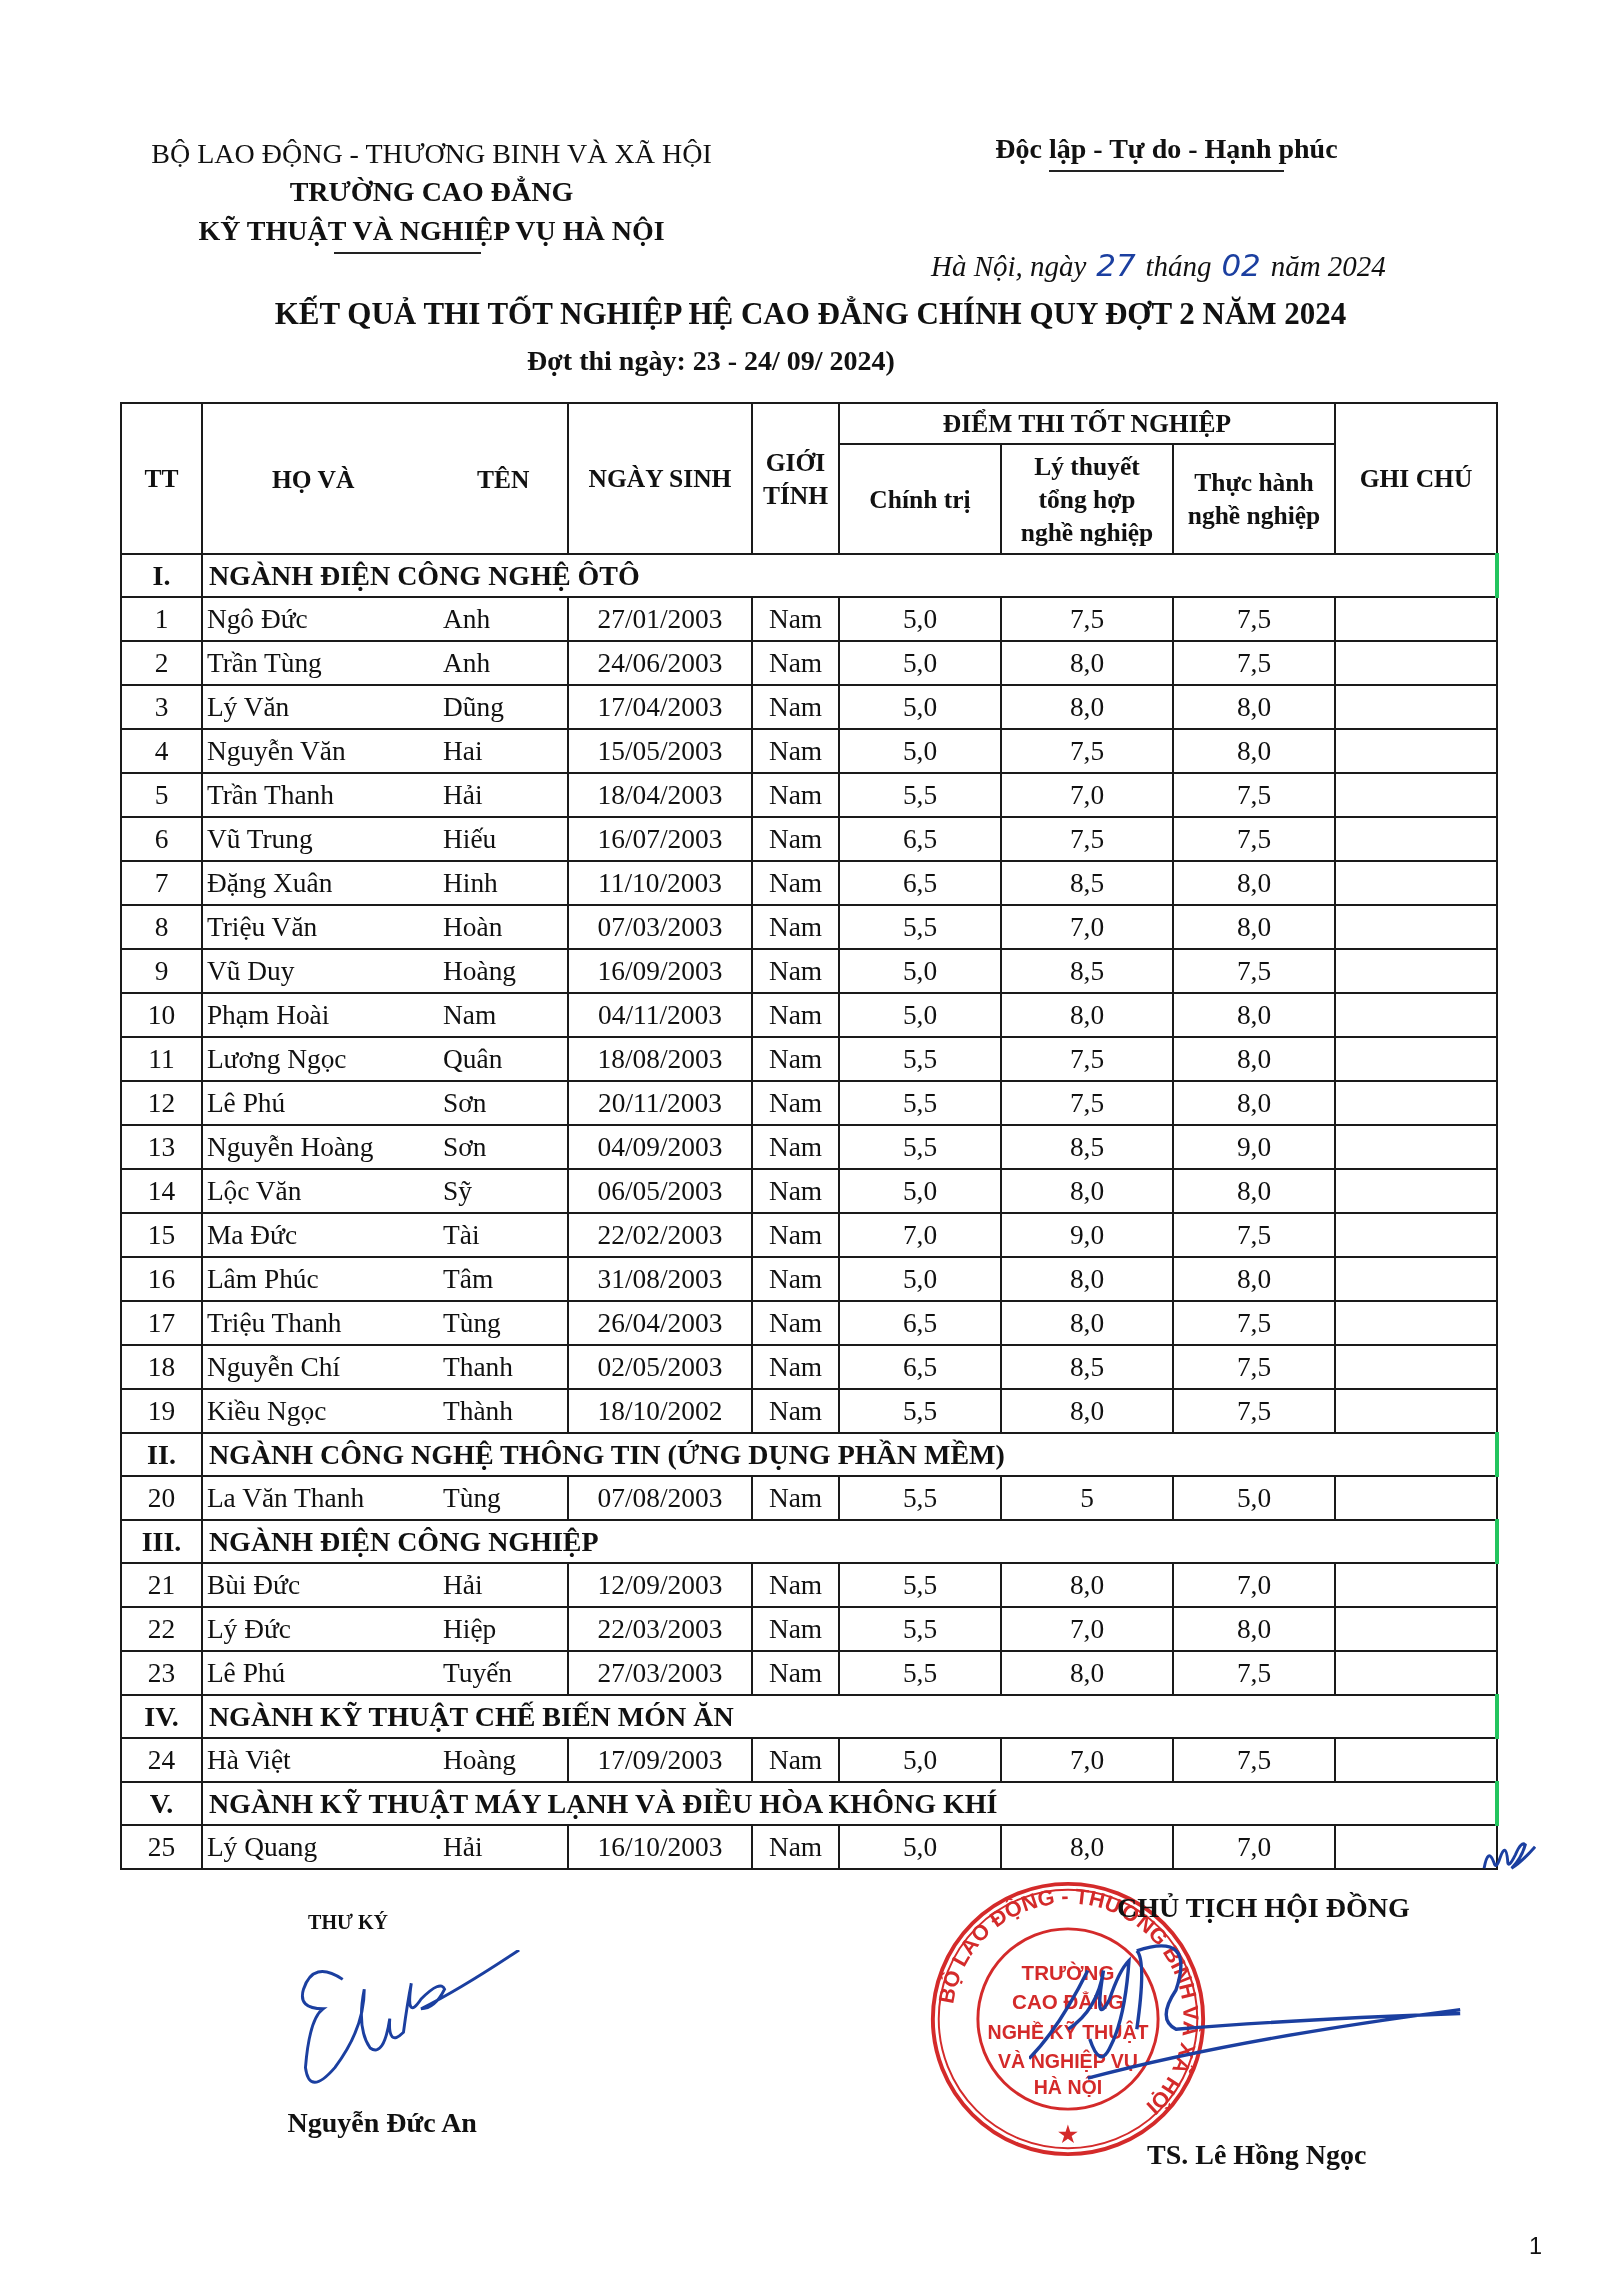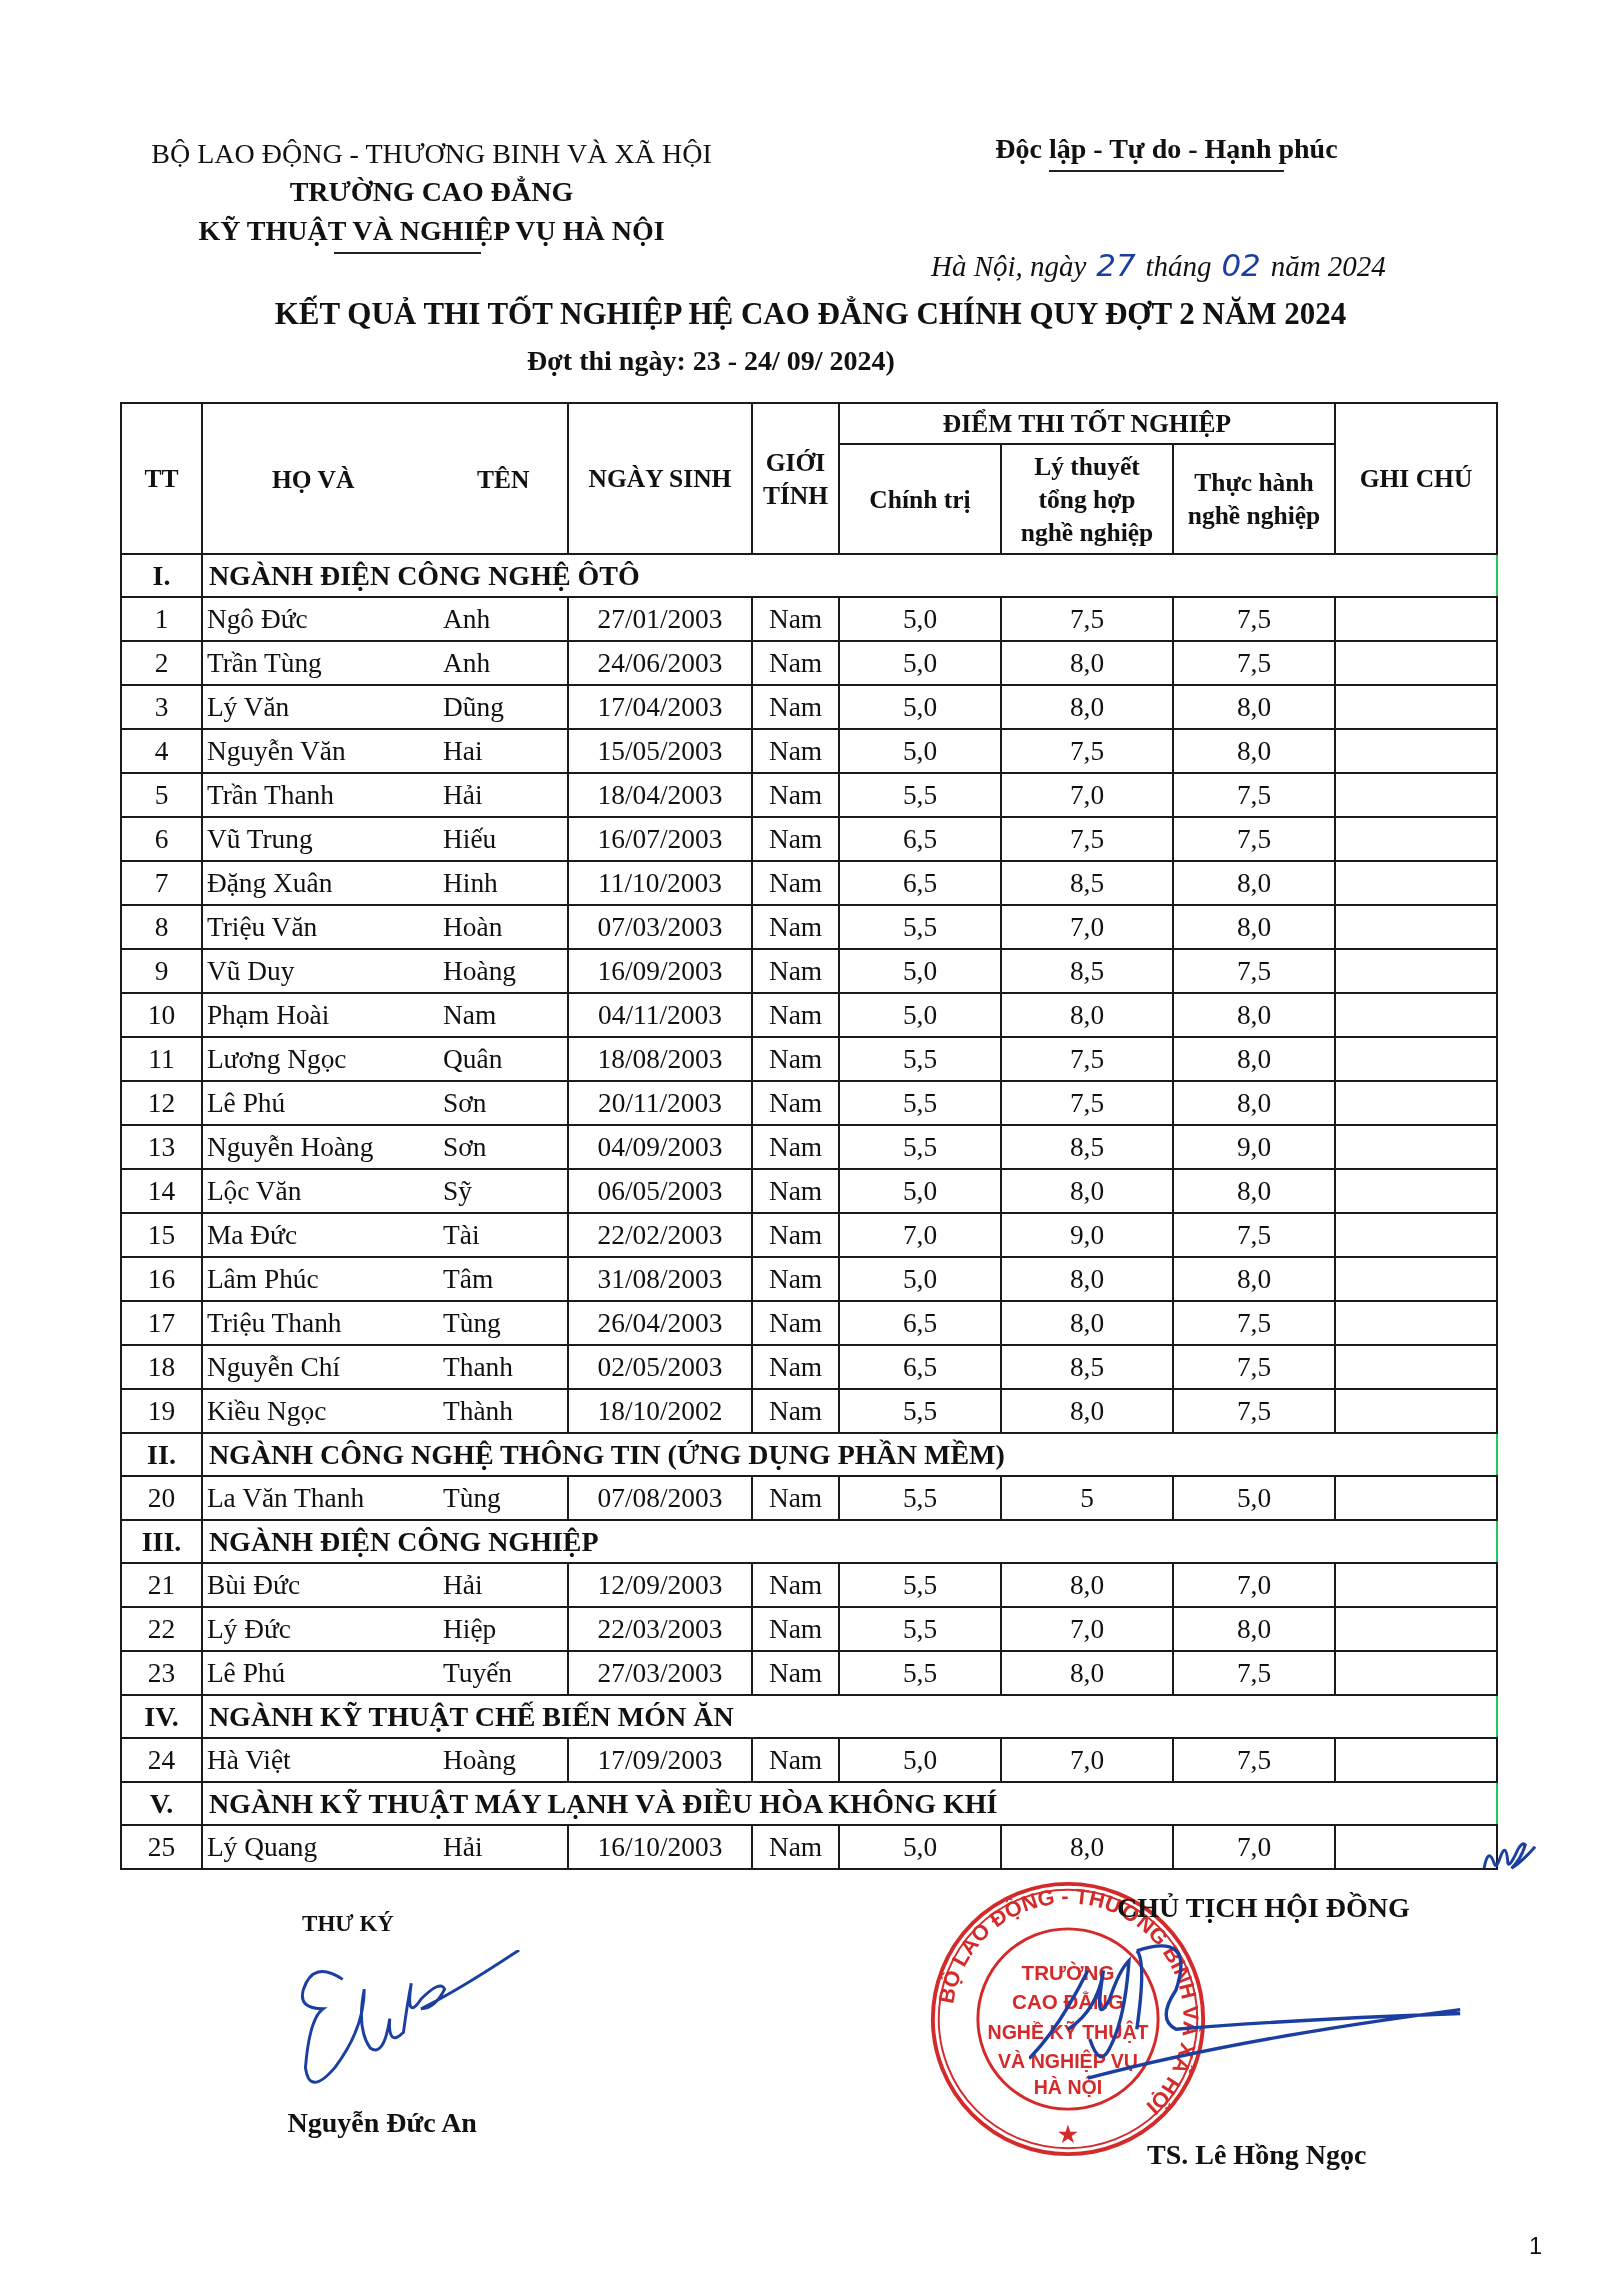--- a/index.html
+++ b/index.html
@@ -22,29 +22,29 @@
   table.results { position:absolute; left:120px; top:402px; border-collapse:collapse; table-layout:fixed; }
   table.results td, table.results th { border:2px solid #1a1a1a; padding:0; font-size:27.4px; }
   table.results th { font-weight:bold; font-size:25.5px; text-align:center; vertical-align:middle; line-height:33px; }
   .hdr1 th { height:39px; }
   .hdr2 th { height:108px; }
   .hdr-name { position:relative; }
   .hdr-name .ho { position:absolute; left:69px; top:50%; transform:translateY(-50%); }
   .hdr-name .ten { position:absolute; left:274px; top:50%; transform:translateY(-50%); }
   tr.section td { height:41px; font-weight:bold; font-size:28px; }
   tr.section td.sec-num { text-align:center; }
-  tr.section td.sec-name { padding-left:5.9px; border-right:2px solid #22c55e; }
+  tr.section td.sec-name { padding-left:5.9px; border-right:4px solid #22c55e; }
   tr.row td { height:42px; text-align:center; }
   tr.row td.name { text-align:right; position:relative; }
   tr.row td.name .ho { position:absolute; left:3.9px; top:50%; transform:translateY(-50%); white-space:nowrap; }
   tr.row td.name .ten { position:absolute; left:240px; top:50%; transform:translateY(-50%); white-space:nowrap; }
   .nb { white-space:nowrap; }
 
   .sig-left { left:186px; top:1911px; width:412px; text-align:center; }
-  .sig-left .role { font-size:23px; font-weight:bold; position:relative; left:-44px; }
+  .sig-left .role { font-size:20px; font-weight:bold; position:relative; left:-44px; }
   .sig-left .name { font-size:28px; font-weight:bold; position:absolute; top:196px; left:-9.8px; width:412px; }
   .sig-right { left:1029px; top:1892px; width:441px; }
   .sig-right .role { font-size:28px; font-weight:bold; position:absolute; left:88px; top:0; white-space:nowrap; }
   .sig-right .name { font-size:28px; font-weight:bold; position:absolute; left:118px; top:206px; white-space:nowrap;margin-top:41px; }
   .stamp { left:926px; top:1877px; width:284px; height:284px; }
   .page-num { left:1529px; top:2233px; font-size:23.5px; font-family:"Liberation Sans", sans-serif; }
   .initials { left:1480px; top:1833px; }
 </style>
 </head>
 <body>

